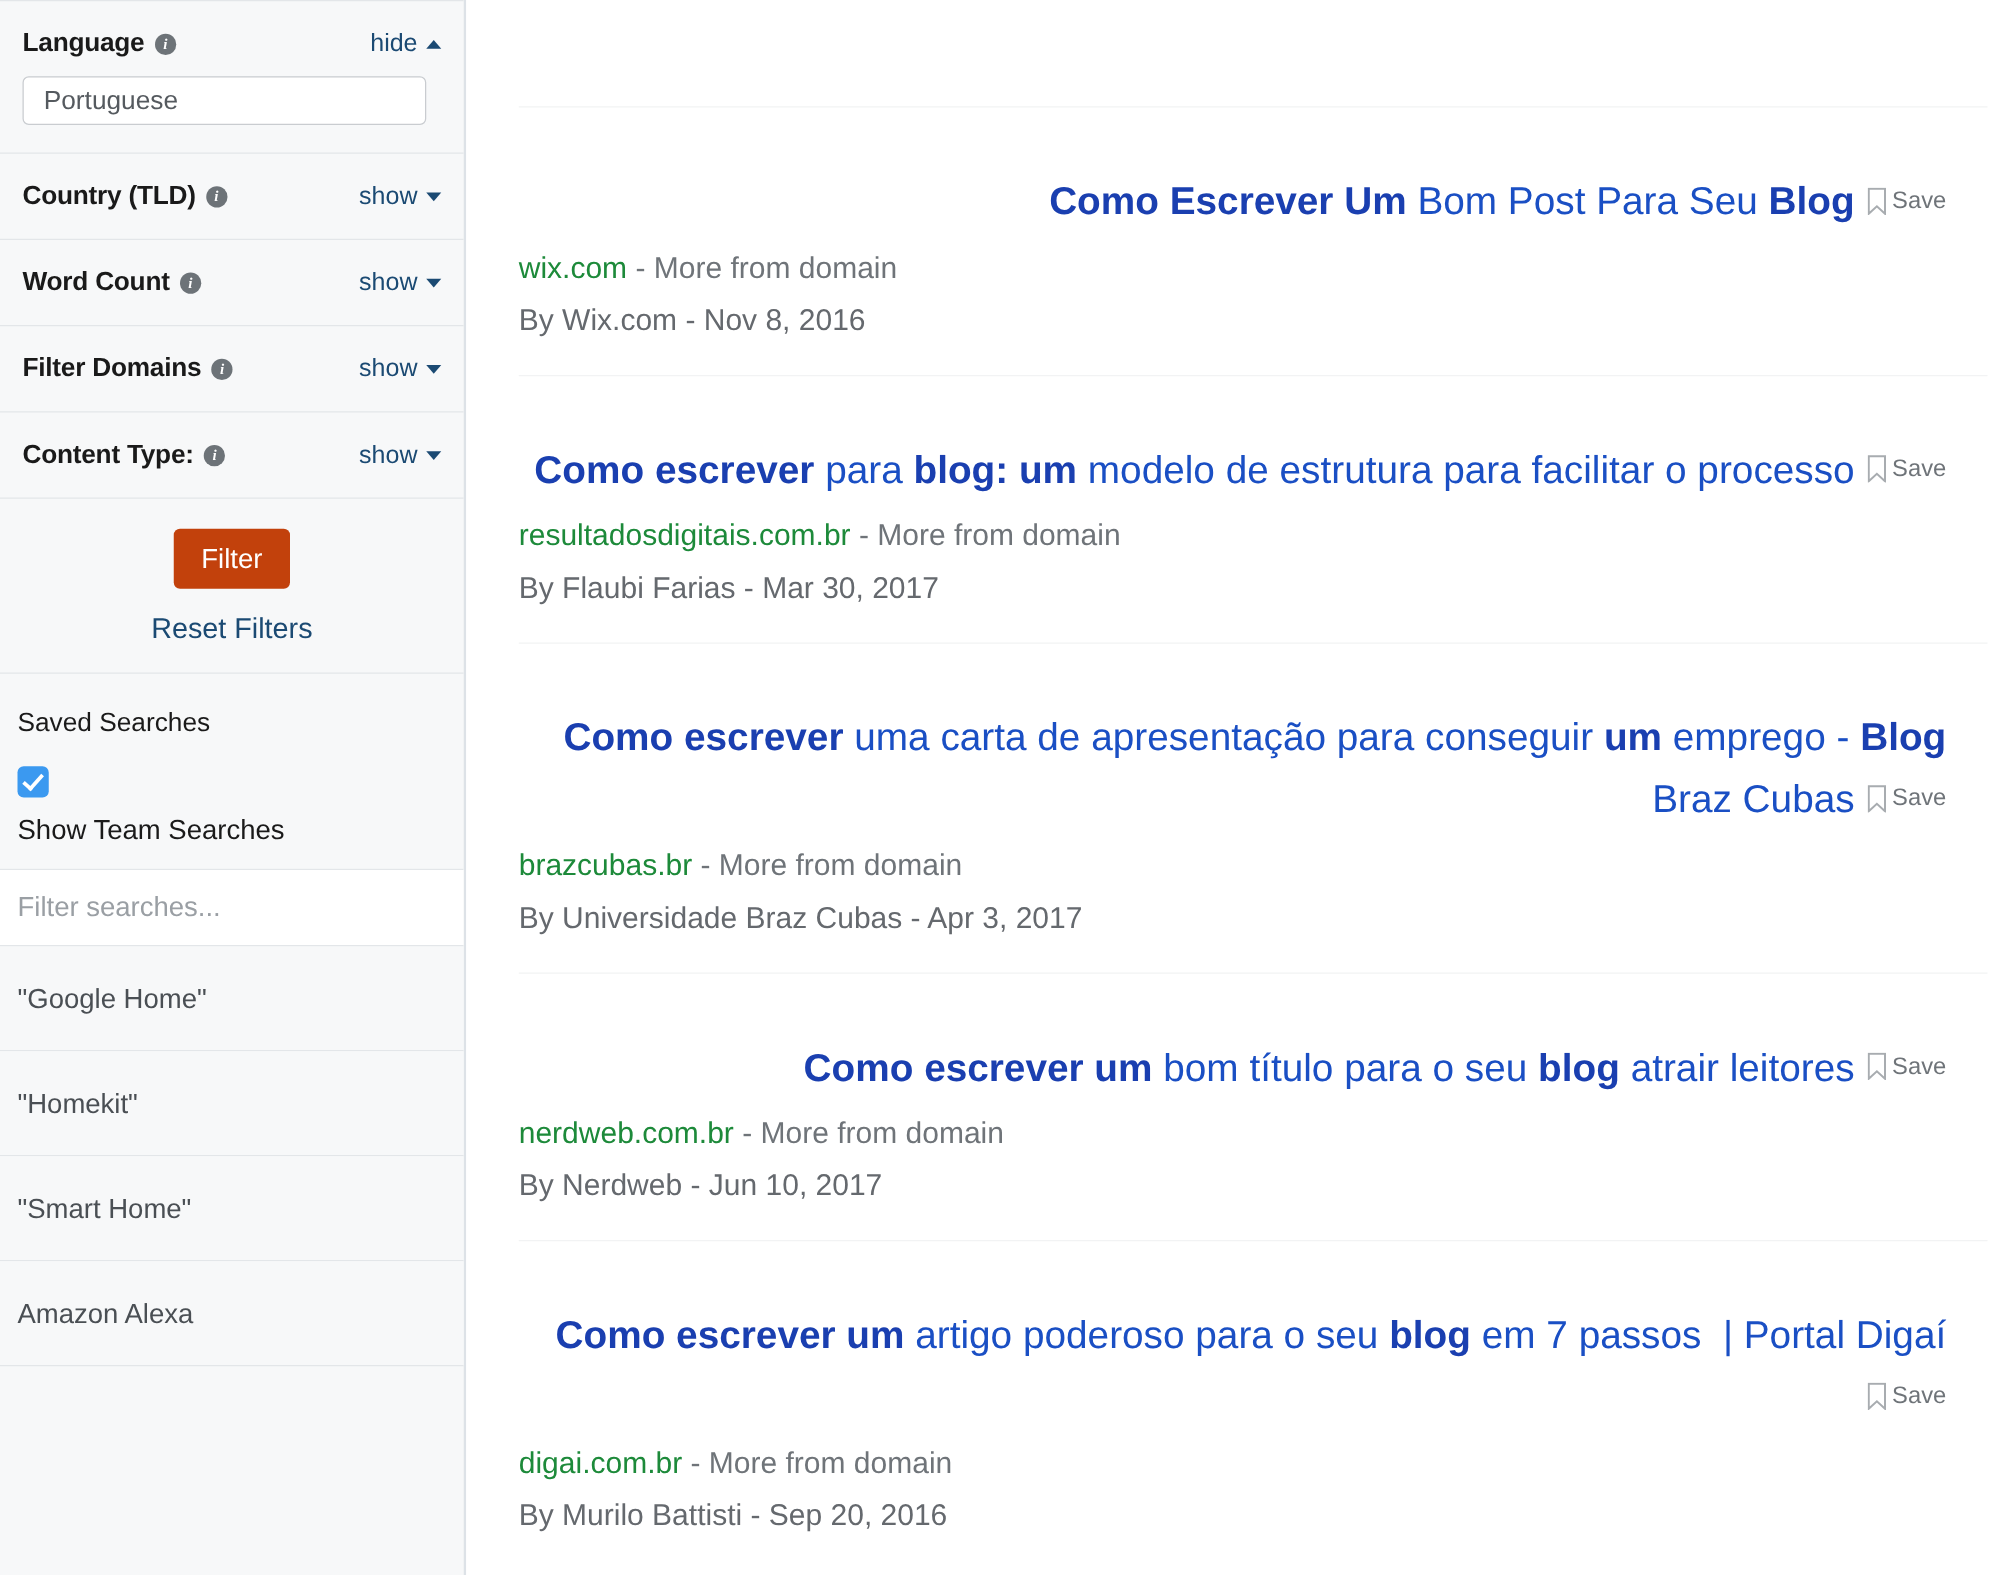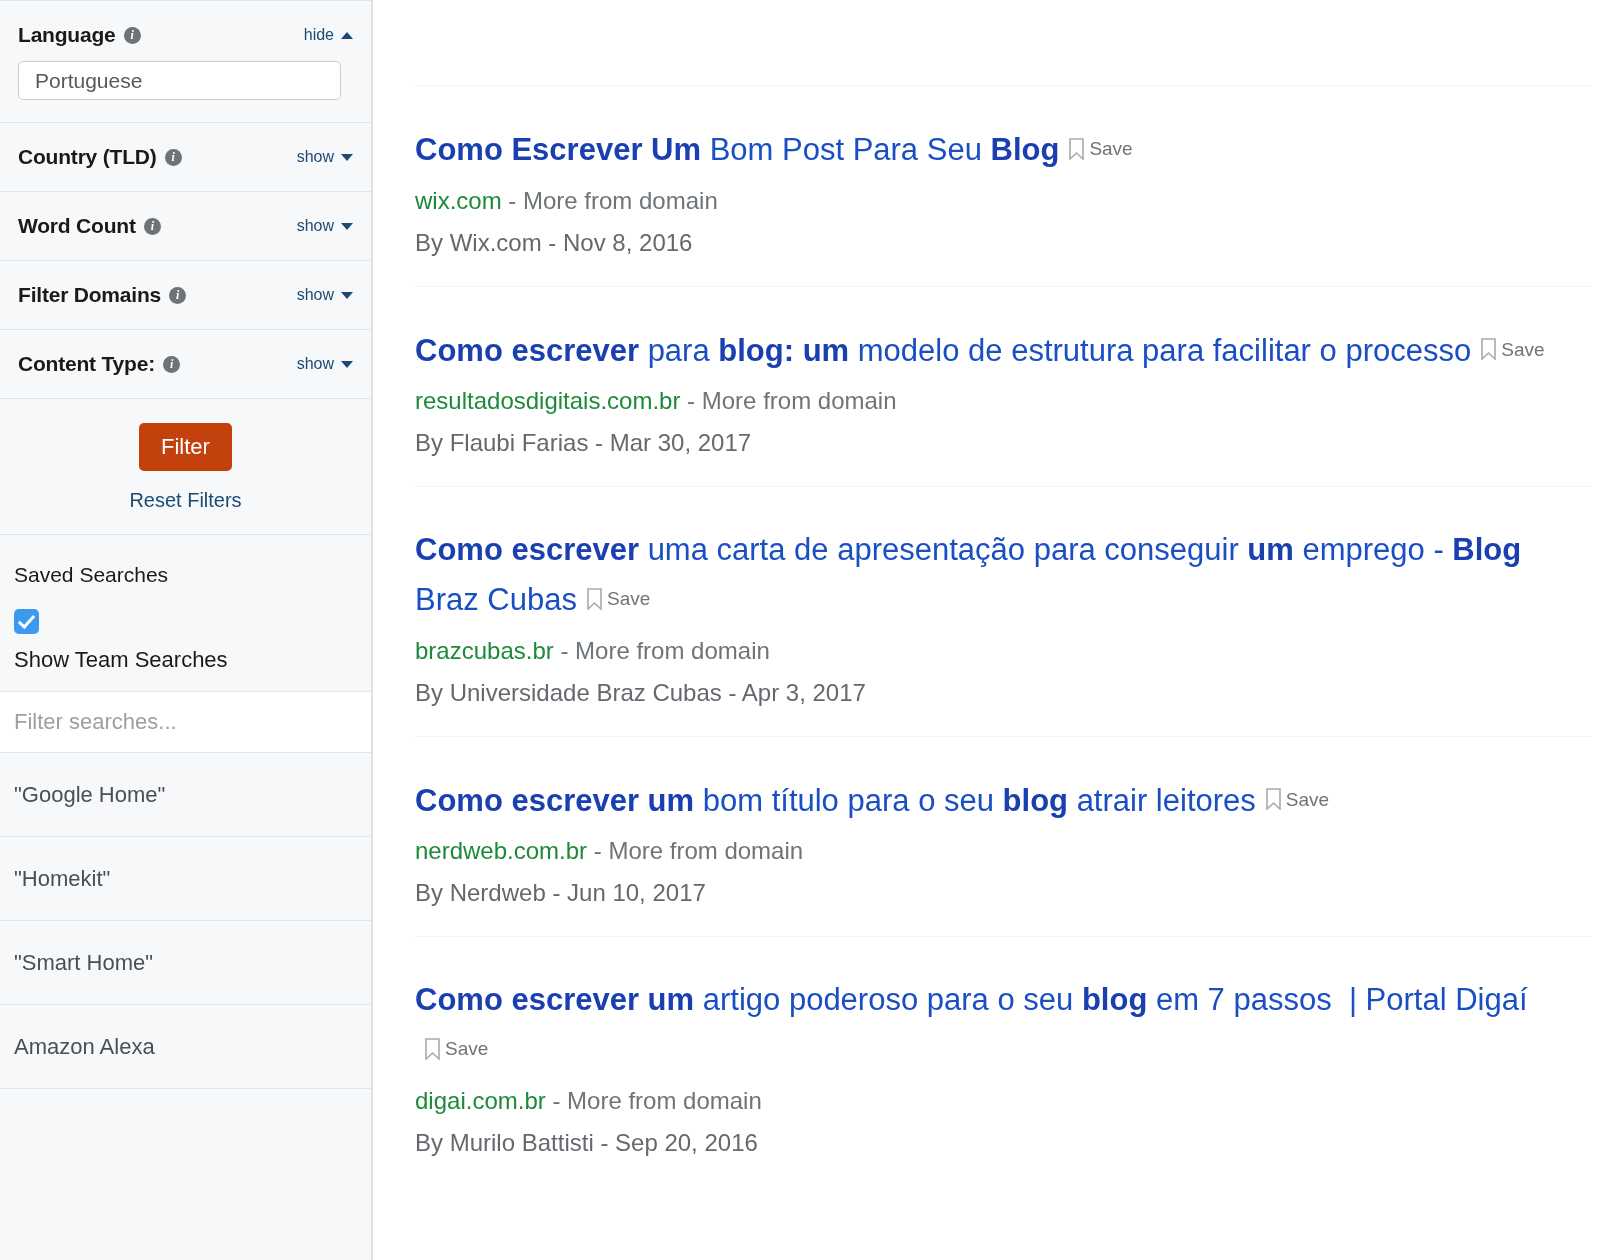--- a/index.html
+++ b/index.html
@@ -58,21 +58,21 @@
     background: #6d7378;
     color: #ffffff;
     font-size: 12px;
     font-weight: bold;
     line-height: 17px;
     text-align: center;
     font-style: italic;
     font-family: "Liberation Serif", serif;
   }
   .toggle-link {
-    font-size: 16px;
+    font-size: 20px;
     color: #1b4a73;
     cursor: pointer;
     display: flex;
     align-items: center;
     gap: 7px;
     white-space: nowrap;
   }
   .caret-down {
     width: 0; height: 0;
     border-left: 6px solid transparent;
@@ -113,21 +113,21 @@
     border: none;
     border-radius: 5px;
     font-size: 22px;
     padding: 11px 22px;
     cursor: pointer;
     font-family: "Liberation Sans", sans-serif;
   }
   .reset-link {
     display: block;
     margin-top: 18px;
-    font-size: 20px;
+    font-size: 23px;
     color: #1b4a73;
     cursor: pointer;
   }
   .saved-block {
     padding: 28px 14px 18px 14px;
   }
   .saved-title {
     font-size: 21px;
     font-weight: normal;
     color: #1a1a1a;
@@ -207,23 +207,24 @@
     border-top: 1px solid #f2f3f4;
     padding-top: 38px;
     padding-bottom: 26px;
   }
   .result:first-child { border-top: 1px solid #f2f3f4; }
   .r-title {
     font-size: 31px;
     line-height: 49px;
     color: #1a4fc4;
     font-weight: normal;
-    margin: 0;
+    margin: 12px;
     cursor: pointer;
     max-width: 1130px;
+    text-align: right;
   }
   .r-title b { font-weight: bold; color: #1a3fb0; }
   .save-wrap {
     display: inline-flex;
     align-items: center;
     gap: 5px;
     margin-left: 10px;
     vertical-align: baseline;
     cursor: pointer;
     white-space: nowrap;

